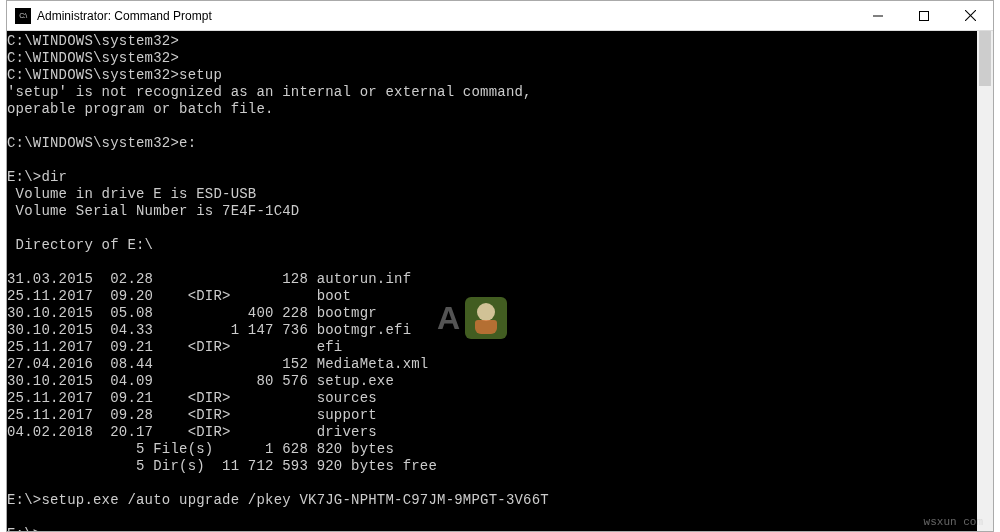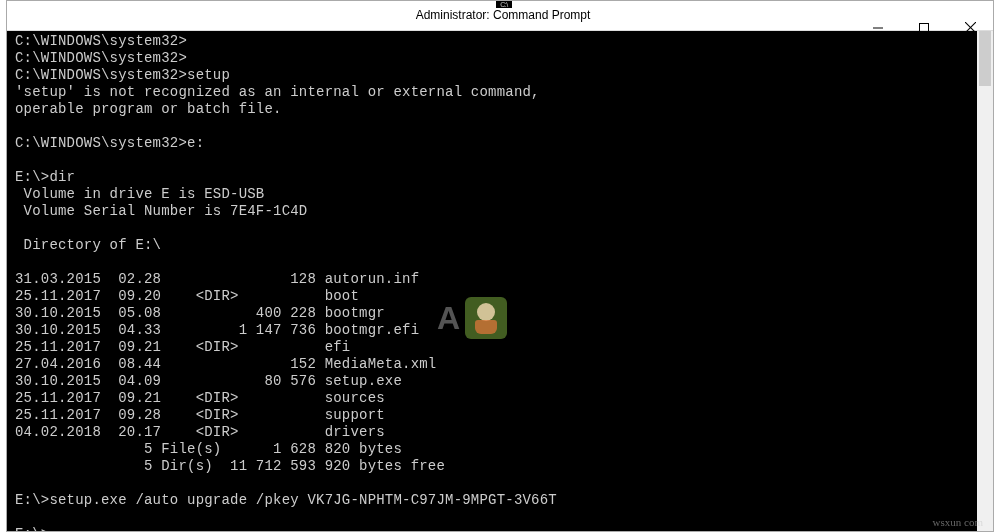--- a/index.html
+++ b/index.html
@@ -23,21 +23,20 @@
       position: relative;
       margin-left: 6px;
     }
     .titlebar {
       height: 30px;
       background: #fff;
       display: flex;
       align-items: center;
       border-bottom: 1px solid #ddd;
       user-select: none;
-      flex-direction: column;
     }
     .titlebar-icon {
       width: 16px;
       height: 16px;
       margin-left: 8px;
       background: #000;
       display: flex;
       align-items: center;
       justify-content: center;
       font-size: 7px;
@@ -72,21 +71,21 @@
       fill: none;
     }
     .close-btn svg {
       width: 11px;
       height: 11px;
     }
     .terminal {
       background: #000;
       width: 100%;
       height: calc(100% - 30px);
-      padding: 2px 8px;
+      padding: 2px 0;
       position: relative;
       overflow: hidden;
     }
     .terminal-content {
       font-family: Consolas, 'Courier New', monospace;
       font-size: 14px;
       line-height: 17px;
       color: #ccc;
       white-space: pre;
       letter-spacing: 0.2px;
@@ -146,21 +145,21 @@
       height: 14px;
       background: rgba(230, 120, 60, 0.7);
       position: absolute;
       bottom: 5px;
       border-radius: 3px 3px 6px 6px;
     }
     .bottom-watermark {
       position: absolute;
       bottom: 3px;
       right: 10px;
-      font-family: Liberation Serif, serif;
+      font-family: Liberation Mono, monospace;
       font-size: 11px;
       color: rgba(200, 200, 200, 0.5);
       pointer-events: none;
     }
     .line {
       display: block;
       min-height: 17px;
     }
   </style>
 </head>

